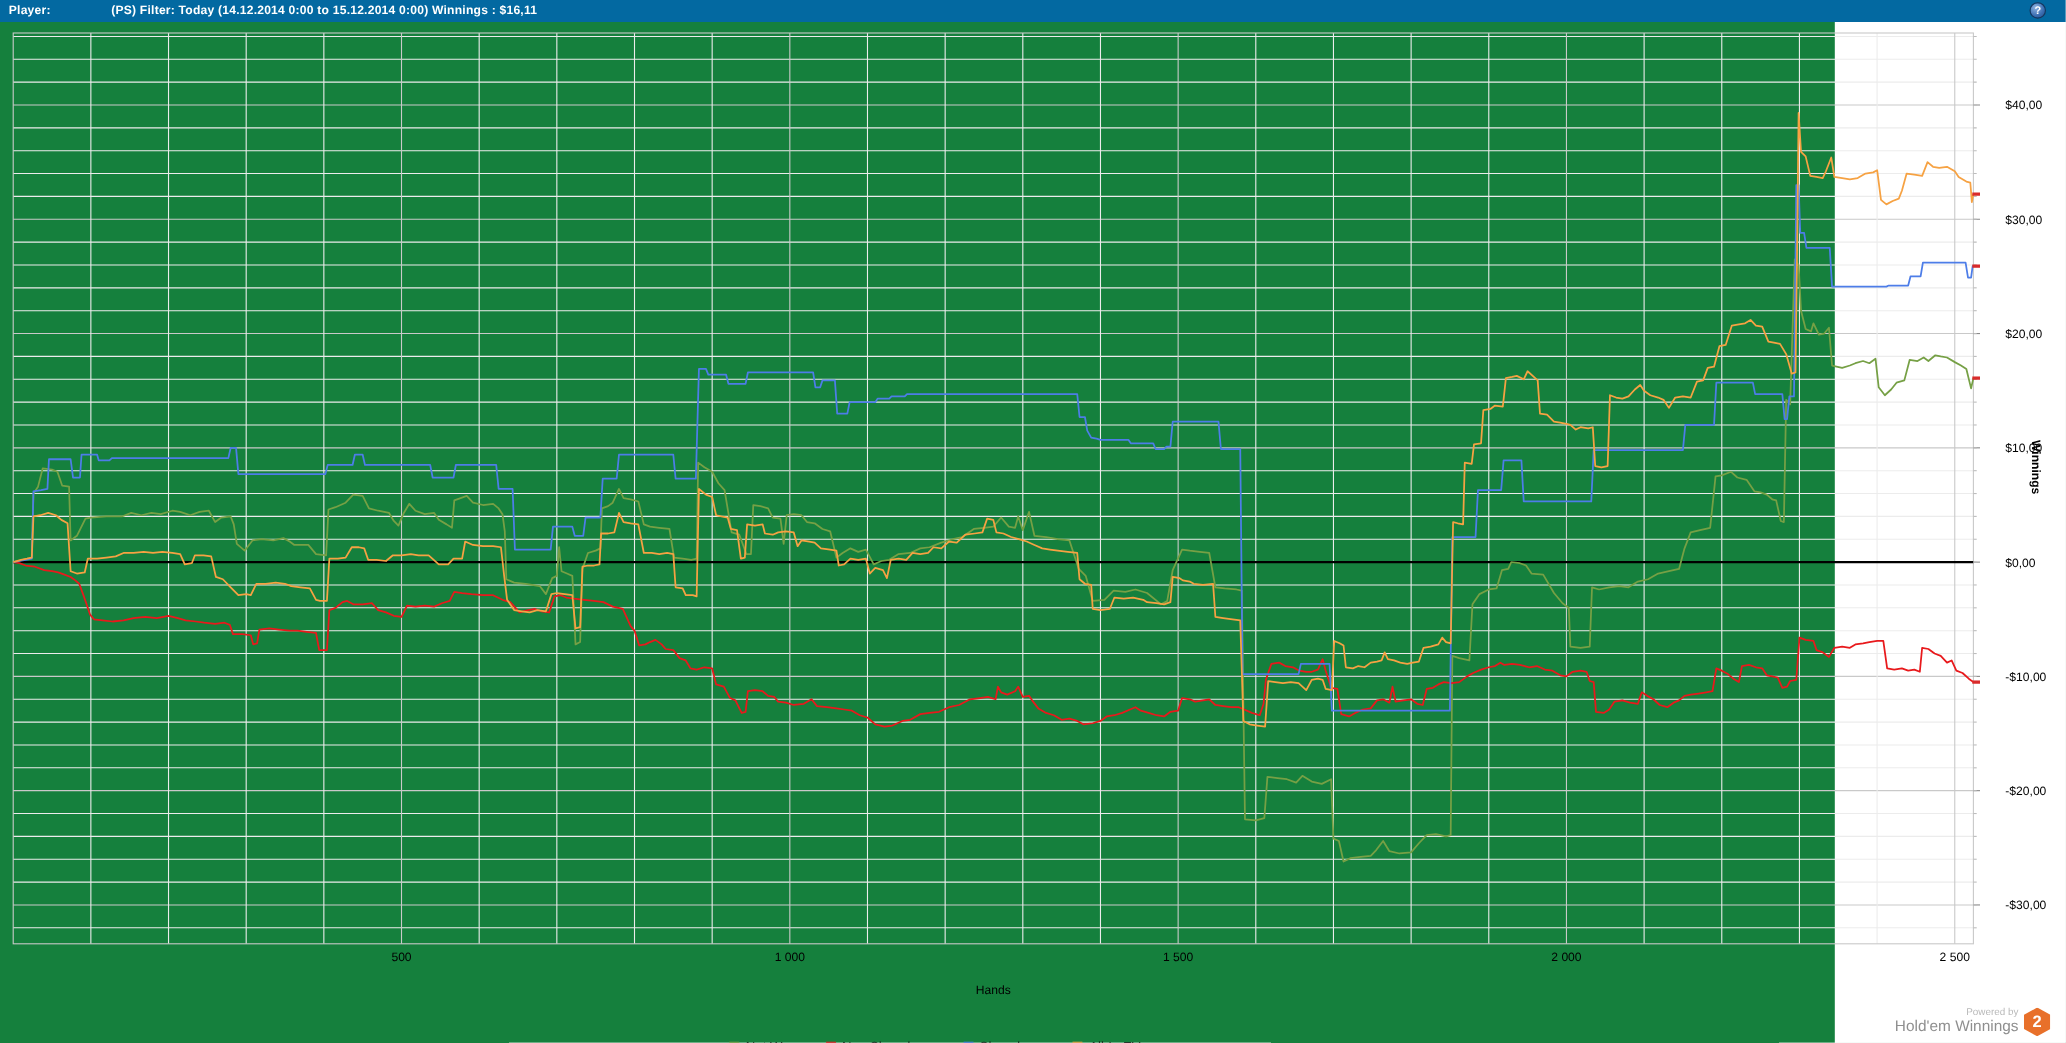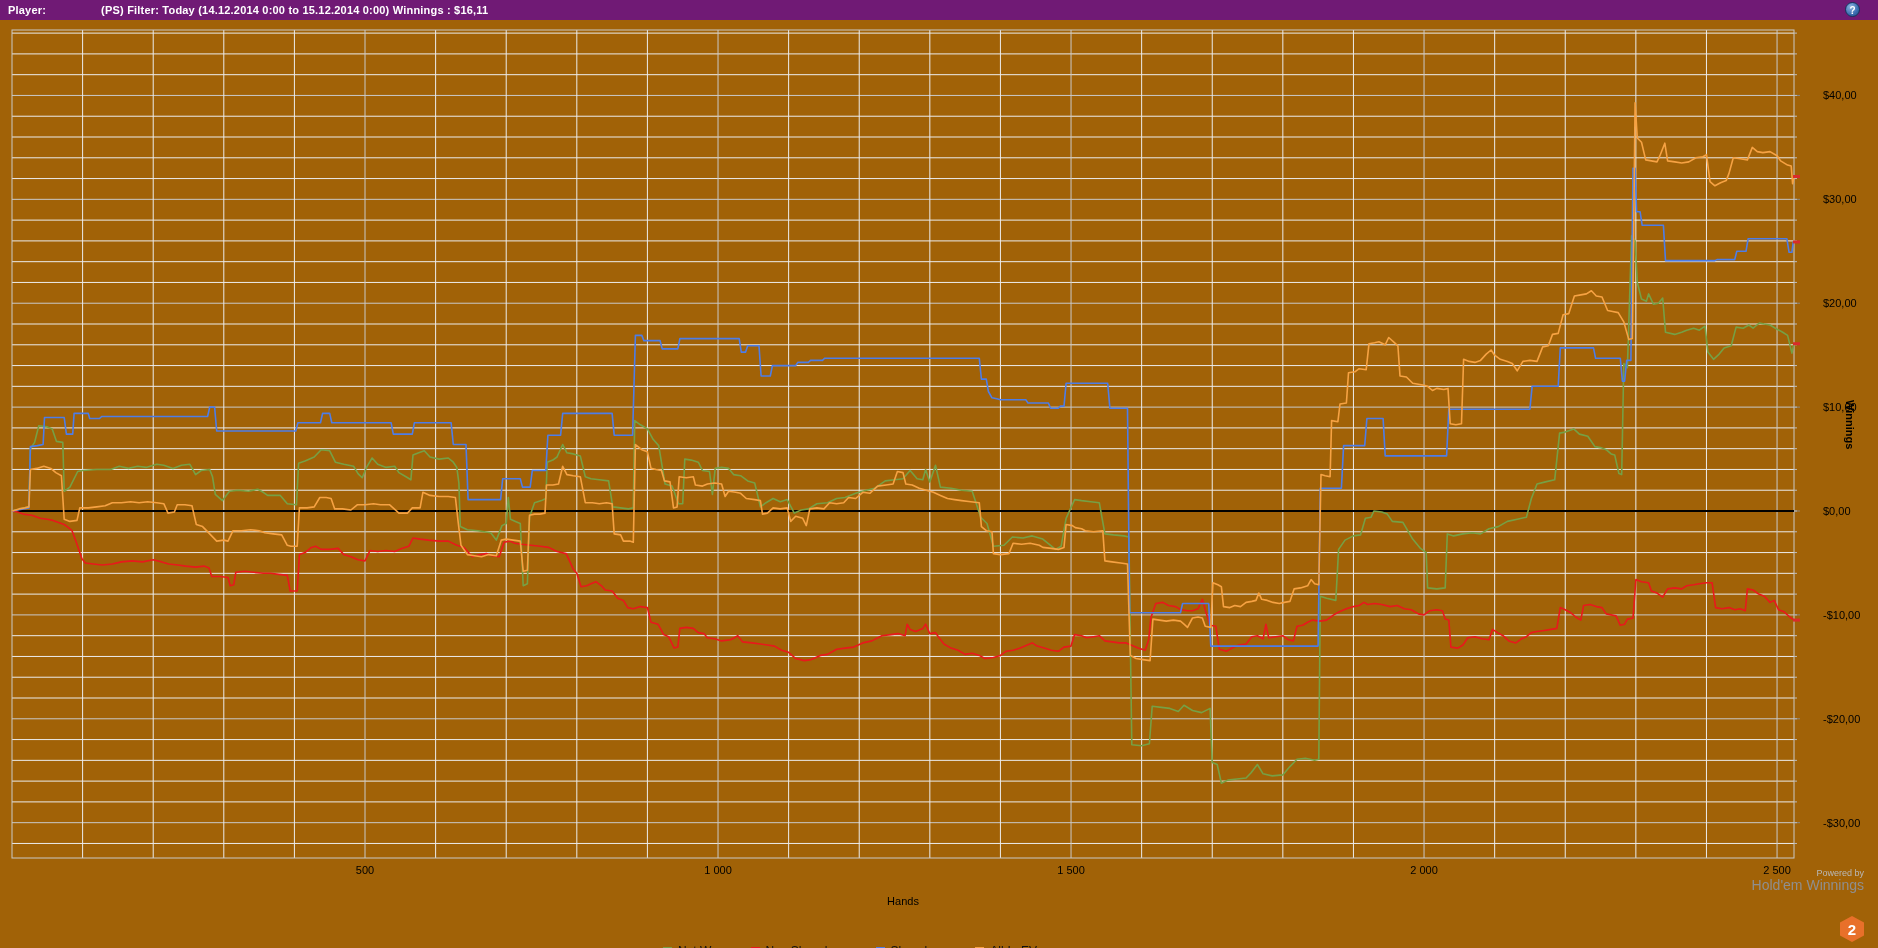--- a/index.html
+++ b/index.html
@@ -8,46 +8,46 @@
   
   #titlebar{position:absolute;left:0;top:0;width:1878px;height:20px;
             display:flex;align-items:center;color:#fff;font-size:11px;}
   #titlebar .player{margin-left:8px;font-weight:bold;letter-spacing:.2px;}
   #titlebar .filter{margin-left:38px;font-weight:bold;letter-spacing:.2px;padding-left:17px;}
   #help-btn{position:absolute;right:18px;top:2px;width:15px;height:15px;border-radius:50%;
             background:radial-gradient(circle at 35% 30%,#8fb4e2,#3a6db1 60%,#274f86);
             color:#fff;font-size:10px;font-weight:bold;line-height:15px;text-align:center;
             border:1px solid #16365e;box-sizing:border-box;cursor:pointer;}
   
-  #chart-wrap{position:absolute;left:0;top:20px;width:1878px;height:928px;background:#a16207;}
+  #chart-wrap{position:absolute;left:0;top:20px;width:1668px;height:928px;background:#15803d;}
   svg text{font-family:"Liberation Sans",sans-serif;}
   .ytick-label{font-size:11px;fill:#000;}
   .xtick-label{font-size:11px;fill:#000;}
   #xaxis-title{position:absolute;left:853px;top:875px;width:100px;text-align:center;
                font-size:11px;font-weight:normal;color:#000;}
   #yaxis-title{position:absolute;left:1844px;top:380px;height:140px;
                writing-mode:vertical-rl;font-size:11px;font-weight:bold;color:#000;}
   
   #legend{position:absolute;left:0;top:924px;width:1700px;display:flex;
           justify-content:center;gap:26px;align-items:center;}
   .legend-item{display:flex;align-items:center;gap:6px;font-size:12px;color:#111;cursor:pointer;}
   .legend-swatch{width:9px;height:9px;display:inline-block;}
   
-  #powered{position:absolute;right:14px;bottom:6px;display:flex;align-items:flex-end;gap:23px;flex-direction:column;}
+  #powered{position:absolute;right:14px;bottom:6px;display:flex;gap:5px;}
   #powered .txt{text-align:right;line-height:1.05;}
   #powered .pby{font-size:9px;color:#b9b9b9;display:block;}
   #powered .brand{font-size:14px;color:#8f8f8f;display:block;}
   #hm-badge{width:24px;height:26px;background:#e8702a;color:#fff;font-weight:bold;
             font-size:15px;display:flex;align-items:center;justify-content:center;
             clip-path:polygon(50% 0,100% 25%,100% 75%,50% 100%,0 75%,0 25%);}
 </style>
 </head>
 <body>
 
-<div id="titlebar" style="background: #701a75;">
+<div id="titlebar" style="background: #0369a1;">
   <span class="player">Player:</span>
   <span class="filter">(PS) Filter: Today (14.12.2014 0:00 to 15.12.2014 0:00) Winnings : $16,11</span>
 </div>
 <div id="help-btn">?</div>
 
 <div id="chart-wrap">
   <svg id="chart-svg" width="1878" height="928" viewBox="0 20 1878 928">
       <line x1="12" y1="843.4554579673777" x2="1794" y2="843.4554579673777" stroke="#ececec" stroke-width="1"></line>
       <line x1="12" y1="822.6775407779173" x2="1794" y2="822.6775407779173" stroke="#c9c9c9" stroke-width="1"></line>
       <line x1="12" y1="801.8996235884568" x2="1794" y2="801.8996235884568" stroke="#ececec" stroke-width="1"></line>

